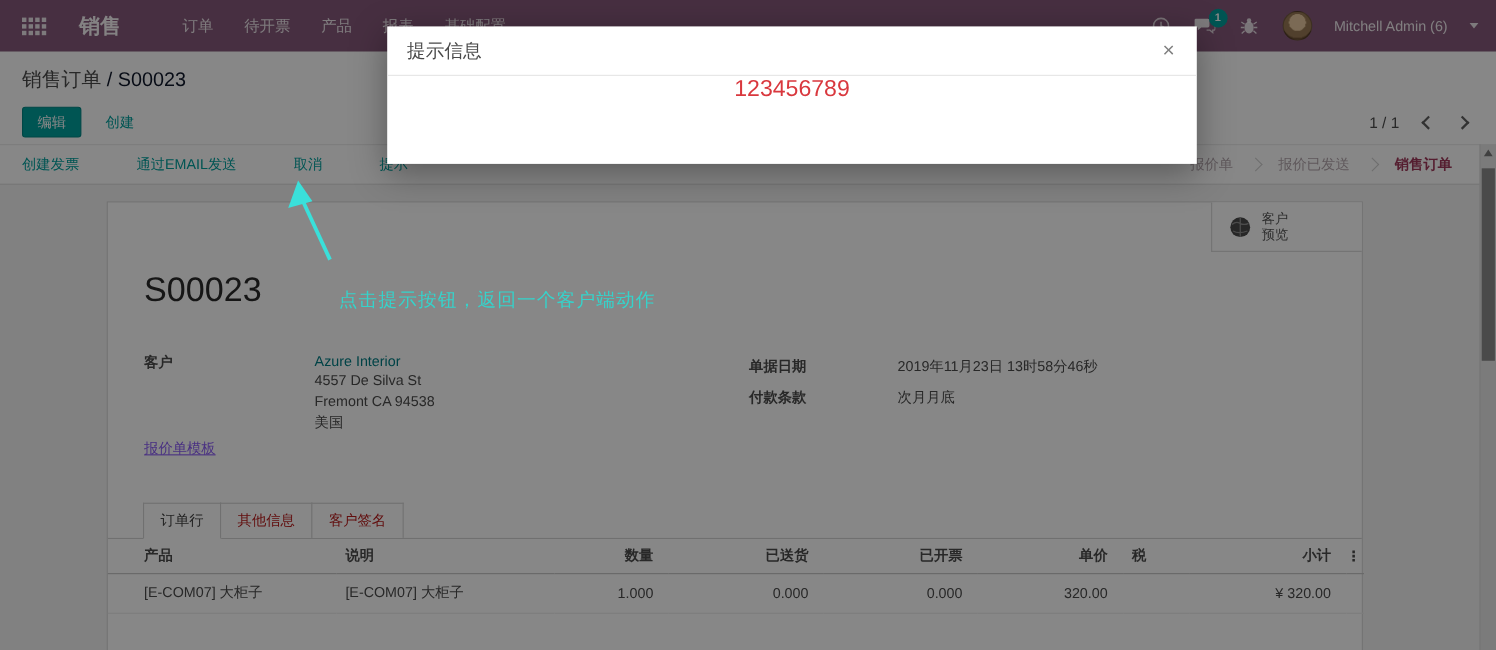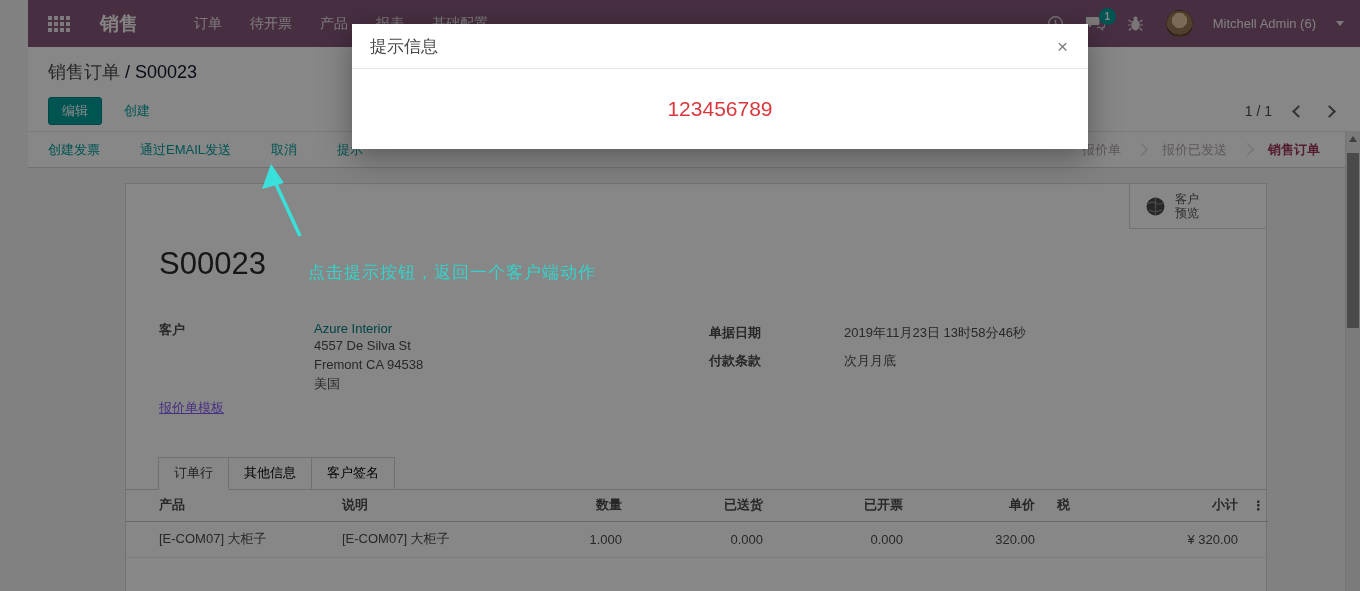--- a/index.html
+++ b/index.html
@@ -1,18 +1,18 @@
 <!DOCTYPE html>
 <html><head>
 <meta charset="utf-8">
 <style>
   * { margin:0; padding:0; box-sizing:border-box; }
   html,body { width:1360px; height:591px; overflow:hidden; background:#f4f4f4;
               font-family:"Liberation Sans","DejaVu Sans",sans-serif; font-size:13px; }
-  .page { position:absolute; inset:0;margin-left:28px; }
+  .page { position:absolute; inset:0; }
 
   
   .topbar { position:relative; height:47px; background:#875A7B; display:flex; align-items:center; padding:0 16px; }
   .apps-grid { display:grid; grid-template-columns:repeat(4,4px); grid-auto-rows:4px; gap:2px; margin-left:4px; cursor:pointer; }
   .apps-grid i { background:rgba(255,255,255,.85); display:block; }
   .app-name { margin-left:30px; font-size:19px; font-weight:bold; color:rgba(255,255,255,.95); }
   .top-menus { display:flex; gap:28px; margin-left:56px; font-size:14px; color:rgba(255,255,255,.85); }
   .top-menus span { cursor:pointer; }
   .topbar-right { margin-left:auto; display:flex; align-items:center; gap:20px; }
   .t-icon { position:relative; width:20px; height:18px; display:flex; align-items:center; justify-content:center; cursor:pointer; }
@@ -34,21 +34,21 @@
               padding:4px 13px; border-radius:3px; cursor:pointer; font-weight:500; }
   .btn-create { color:#00A09D; margin-left:22px; font-size:13px; cursor:pointer; }
   .pager { position:absolute; right:26px; top:56px; display:flex; align-items:center; gap:22px; color:#4c4c4c; font-size:14px; }
   .chev { width:9px; height:9px; border-top:2px solid #5f5f5f; border-right:2px solid #5f5f5f; cursor:pointer; }
   .chev.left  { transform:rotate(-135deg); }
   .chev.right { transform:rotate(45deg); }
 
   
   .statusbar { height:37px; background:#fff; border-top:1px solid #e9e9e9; border-bottom:1px solid #d6d6d6;
                display:flex; align-items:center; padding:0 40px 0 20px; }
-  .sb-actions { display:flex; gap:40px; }
+  .sb-actions { display:flex; gap:52px; }
   .sb-actions span { color:#00A09D; font-size:13px; font-weight:500; cursor:pointer; }
   .sb-states { margin-left:auto; display:flex; align-items:center; gap:16px; font-size:13px; }
   .state { color:#b4a7ad; cursor:pointer; }
   .state.active { color:#A13A5B; font-weight:bold; }
   .state-sep { width:9px; height:9px; border-top:1px solid #cfcfcf; border-right:1px solid #cfcfcf; transform:rotate(45deg); }
 
   
   .content { position:relative; height:423px; background:#f4f4f4; }
   .sheet { position:absolute; left:97px; top:15px; width:1142px; height:600px; background:#fff; border:1px solid #d8d8d8; }
   .button-box { position:absolute; top:0; right:0; width:137px; height:45px; border-left:1px solid #d8d8d8;
@@ -58,21 +58,21 @@
   .fgroup-left { position:absolute; left:33px; top:137px; display:grid; grid-template-columns:155px auto; row-gap:6px; }
   .fgroup-right { position:absolute; left:583px; top:140px; display:grid; grid-template-columns:135px auto; row-gap:10px; }
   .flabel { font-weight:bold; color:#4c4c4c; }
   .flabel.muted { font-weight:normal; color:#8b5cf6;text-decoration:underline; }
   .fvalue { color:#4c4c4c; }
   .link-teal { color:#017E84; cursor:pointer; }
   .addr div { line-height:19px; color:#4c4c4c; }
 
   .notebook { position:absolute; left:0; right:0; top:277px; }
   .tabs { display:flex; padding-left:33px; border-bottom:1px solid #d4d4d4; height:29px; align-items:flex-end; }
-  .tab { padding:6px 15px 7px; border:1px solid #d4d4d4; border-bottom:none; margin-left:-1px; color:#000000;
+  .tab { padding:6px 15px 7px; border:1px solid #d4d4d4; border-bottom:none; margin-left:-1px; color:#b91c1c;
          font-size:13px; cursor:pointer; background:#fff; }
   .tab.active { margin-bottom:-1px; border-bottom:1px solid #fff; color:#444; }
 
   table.olist { width:100%; border-collapse:collapse; font-size:13px; table-layout:fixed; }
   .olist th { font-weight:bold; color:#4c4c4c; border-bottom:1px solid #c4c4c4; padding:6px 14px 7px 8px; white-space:nowrap; }
   .olist td { color:#4c4c4c; border-bottom:1px solid #ececec; padding:8px 14px 9px 8px; white-space:nowrap; overflow:hidden; }
   .olist .al { text-align:left; } .olist .ar { text-align:right; }
   .olist th:first-child, .olist td:first-child { padding-left:33px; }
   .kebab { color:#555; font-size:13px; cursor:pointer; text-align:left; padding:6px 0 !important; }
 
@@ -85,21 +85,21 @@
   
   .backdrop { position:absolute; inset:0; background:rgba(0,0,0,.47); z-index:10; }
   .annot-text { position:absolute; left:308px; top:261px; z-index:20; color:#35d3cb; font-size:17px; letter-spacing:1px; }
   .annot-arrow { position:absolute; left:250px; top:158px; z-index:20; }
 
   .modal { position:absolute; left:352px; top:24px; width:736px; z-index:30; background:#fff;
            box-shadow:0 8px 30px rgba(0,0,0,.35); }
   .modal-header { display:flex; align-items:center; justify-content:space-between; padding:11px 18px 10px; border-bottom:1px solid #e5e5e5; }
   .modal-title { font-size:17px; color:#494949; }
   .modal-close { font-size:19px; color:#808080; cursor:pointer; line-height:1; padding:0 2px; }
-  .modal-body { height:80px; display:flex; align-items:center; justify-content:center; }
+  .modal-body { height:80px; display:flex; justify-content:center; }
   .modal-msg { color:#d9383e; font-size:21px; }
   .modal-footer { border-top:1px solid #e5e5e5; padding:13px 18px; }
   .btn-ok { background:#00A09D; border:1px solid #008784; color:#fff; font-size:14px; padding:5px 12px;
             border-radius:3px; cursor:pointer; }
 </style>
 </head>
 <body>
 
 <div class="page">
 

